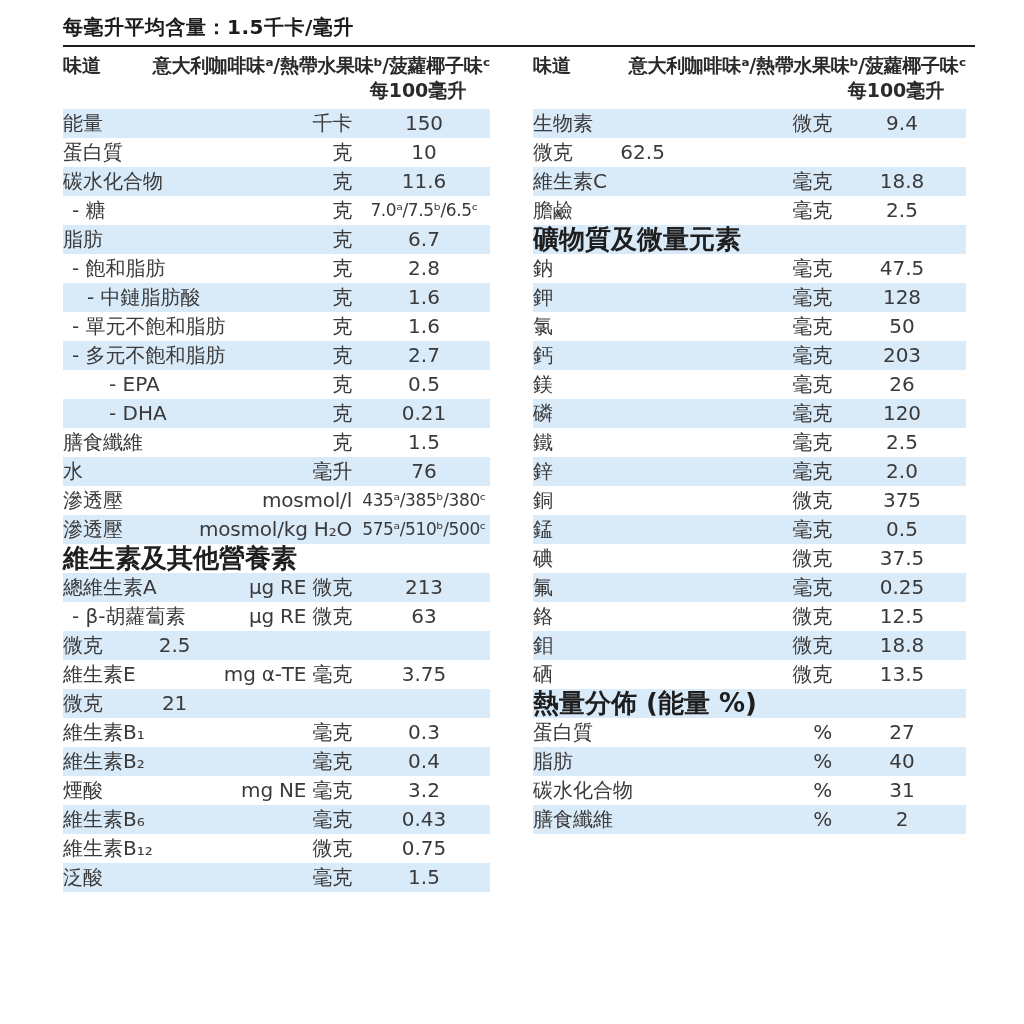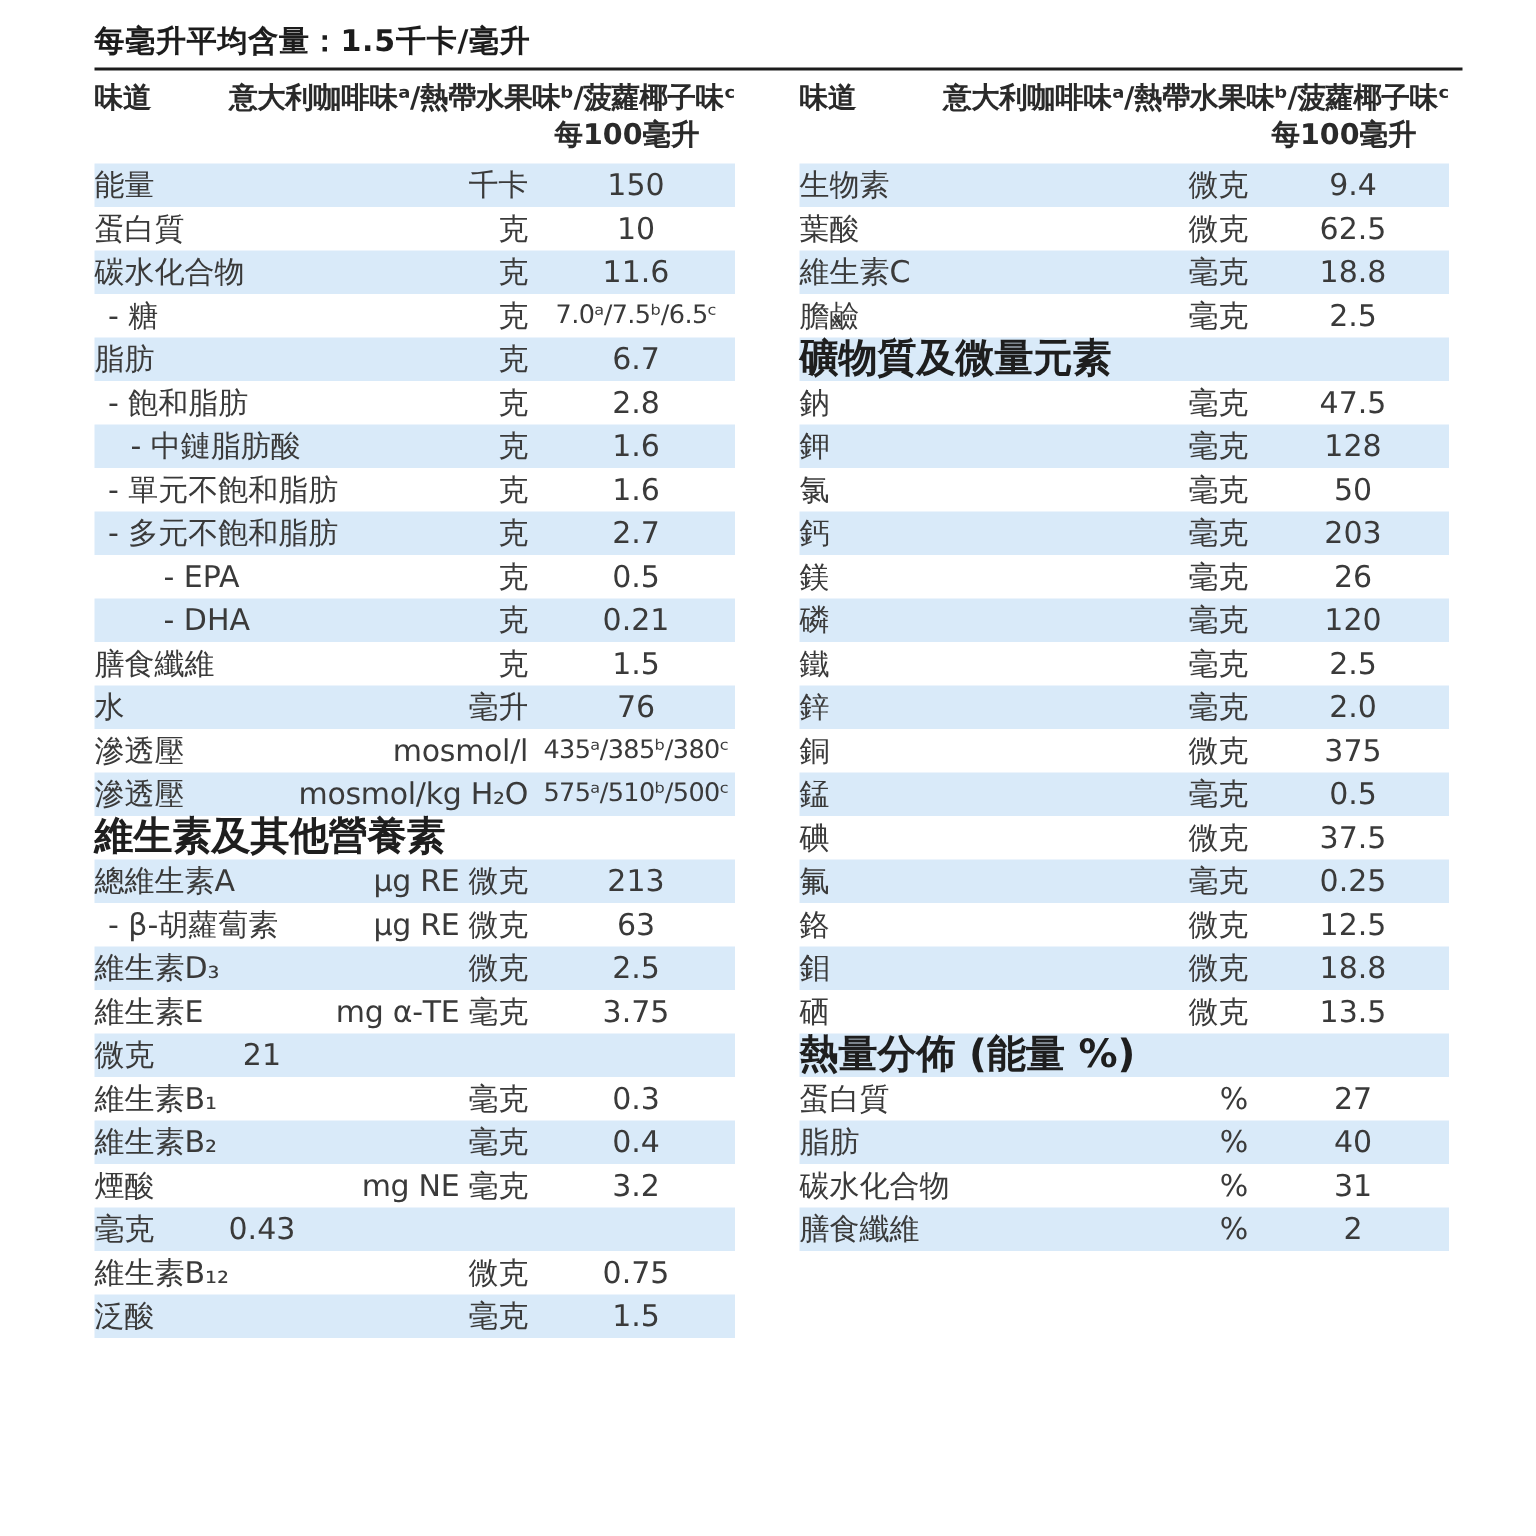--- a/index.html
+++ b/index.html
@@ -206,21 +206,20 @@
     <span class="lbl">總維生素A</span>
     <span class="unit">µg RE 微克</span>
     <span class="val">213</span>
   </div>
           <div class="row">
     <span class="lbl ind-1">- β-胡蘿蔔素</span>
     <span class="unit">µg RE 微克</span>
     <span class="val">63</span>
   </div>
           <div class="row stripe">
-    <span class="lbl">維生素D₃</span>
     <span class="unit">微克</span>
     <span class="val">2.5</span>
   </div>
           <div class="row">
     <span class="lbl">維生素E</span>
     <span class="unit">mg α-TE 毫克</span>
     <span class="val">3.75</span>
   </div>
           <div class="row stripe">
     <span class="unit">微克</span>
@@ -235,20 +234,21 @@
     <span class="lbl">維生素B₂</span>
     <span class="unit">毫克</span>
     <span class="val">0.4</span>
   </div>
           <div class="row">
     <span class="lbl">煙酸</span>
     <span class="unit">mg NE 毫克</span>
     <span class="val">3.2</span>
   </div>
           <div class="row stripe">
+    <span class="lbl">維生素B₆</span>
     <span class="unit">毫克</span>
     <span class="val">0.43</span>
   </div>
           <div class="row">
     <span class="lbl">維生素B₁₂</span>
     <span class="unit">微克</span>
     <span class="val">0.75</span>
   </div>
           <div class="row stripe">
     <span class="lbl">泛酸</span>
@@ -268,21 +268,20 @@
           <span class="per">每100毫升</span>
         </div>
       </header>
       <div class="rows" id="right-rows">
           <div class="row stripe">
     <span class="lbl">生物素</span>
     <span class="unit">微克</span>
     <span class="val">9.4</span>
   </div>
           <div class="row">
-    <span class="lbl">葉酸</span>
     <span class="unit">微克</span>
     <span class="val">62.5</span>
   </div>
           <div class="row stripe">
     <span class="lbl">維生素C</span>
     <span class="unit">毫克</span>
     <span class="val">18.8</span>
   </div>
           <div class="row">
     <span class="lbl">膽鹼</span>

